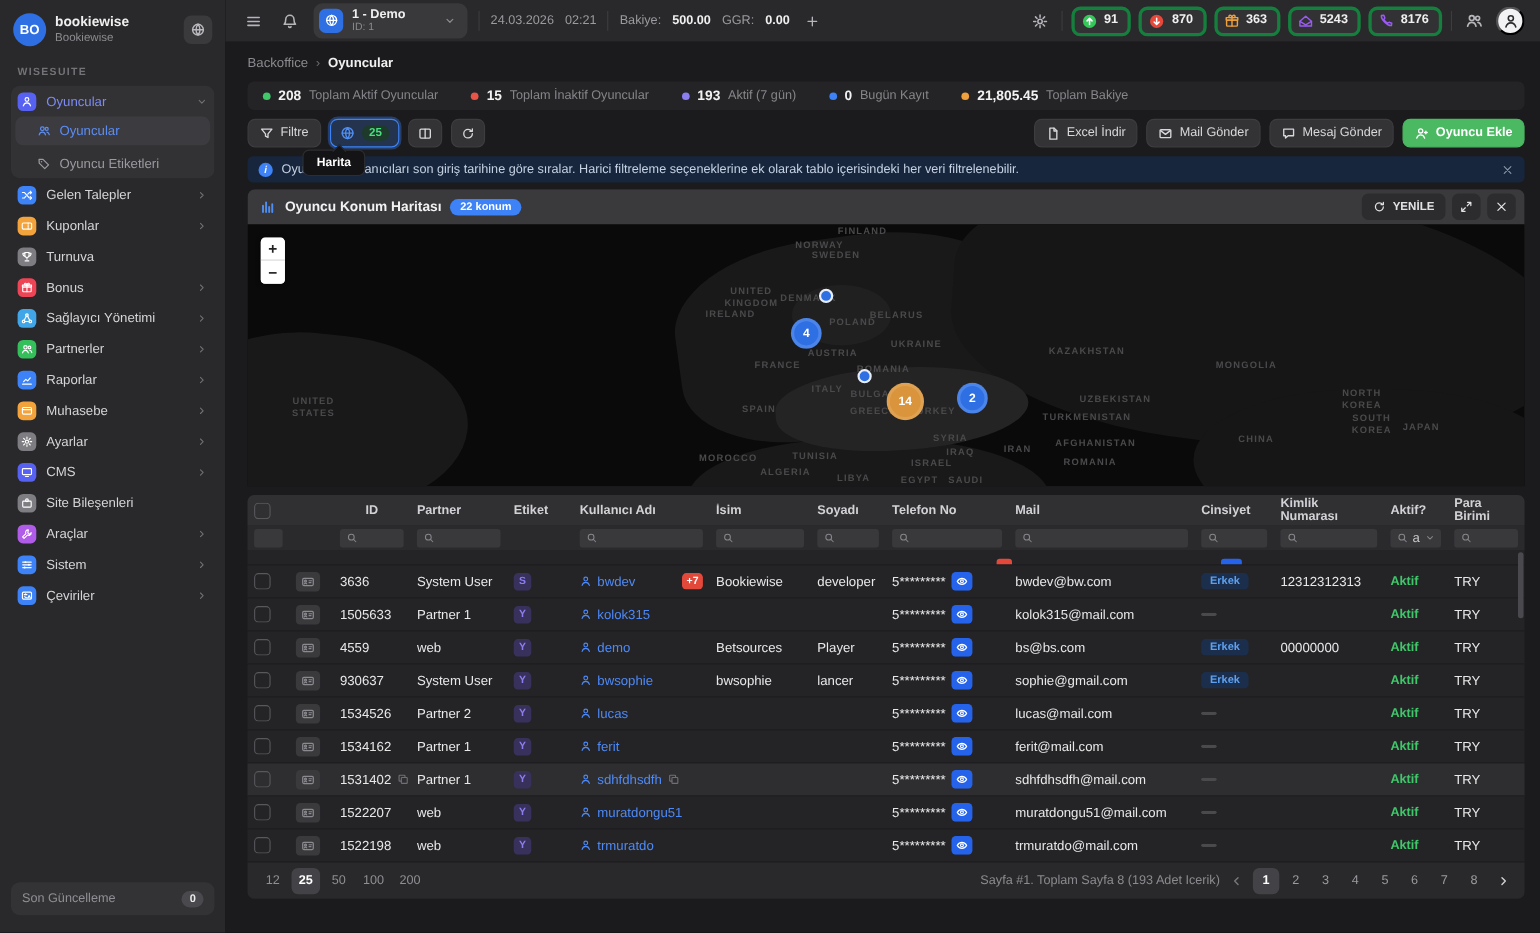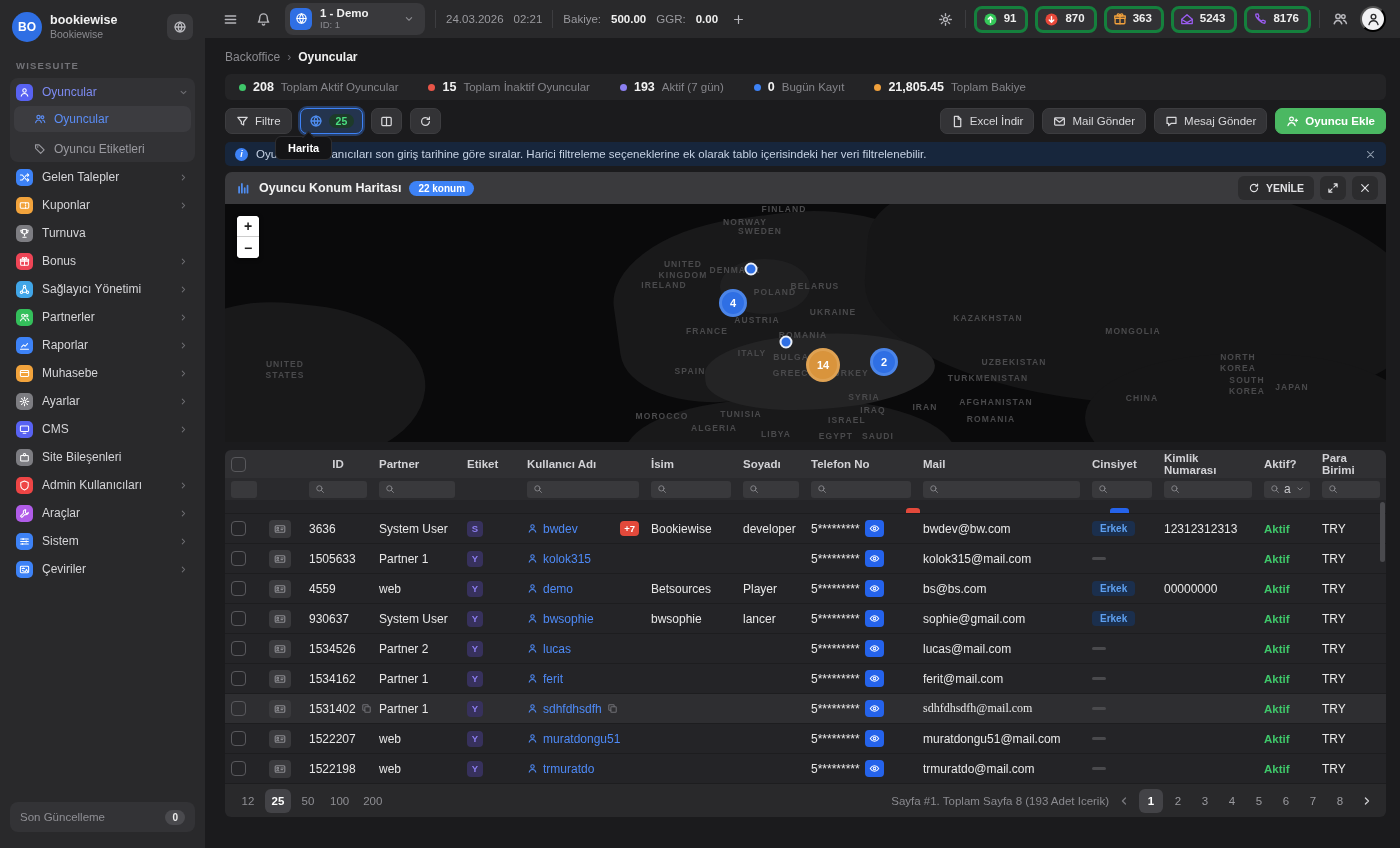--- a/index.html
+++ b/index.html
@@ -331,33 +331,20 @@
           </span>
         </div>
         <div class="sb-item">
           <span class="sb-tile" style="background:#7d7d82">
             <svg width="11" height="11" viewBox="0 0 16 16" fill="none" stroke="currentColor" stroke-width="1.5" stroke-linecap="round" stroke-linejoin="round" style="display:block">
               <rect x="2.4" y="5.2" width="11.2" height="8" rx="1.2"></rect>
               <circle cx="8" cy="4" r="1.8"></circle>
             </svg>
           </span>
           <span class="lbl">Site Bileşenleri</span>
-        </div>
-        <div class="sb-item">
-          <span class="sb-tile" style="background:#ee4545">
-            <svg width="11" height="11" viewBox="0 0 16 16" fill="none" stroke="currentColor" stroke-width="1.5" stroke-linecap="round" stroke-linejoin="round" style="display:block">
-              <path d="M8 1.6l5.4 1.9V8c0 3.4-2.9 5.6-5.4 6.4C5.5 13.6 2.6 11.4 2.6 8V3.5z"></path>
-            </svg>
-          </span>
-          <span class="lbl">Admin Kullanıcıları</span>
-          <span class="arr">
-            <svg width="11" height="11" viewBox="0 0 16 16" fill="none" stroke="currentColor" stroke-width="1.5" stroke-linecap="round" stroke-linejoin="round" style="display:block">
-              <path d="M6.2 4.5L9.7 8l-3.5 3.5"></path>
-            </svg>
-          </span>
         </div>
         <div class="sb-item">
           <span class="sb-tile" style="background:#b05ce8">
             <svg width="11" height="11" viewBox="0 0 16 16" fill="none" stroke="currentColor" stroke-width="1.5" stroke-linecap="round" stroke-linejoin="round" style="display:block">
               <path d="M9.8 2.4a3.4 3.4 0 00-3.2 5L2.2 11.8l2 2 4.4-4.4a3.4 3.4 0 005-3.2L11.2 8.4 9.2 6.4z"></path>
             </svg>
           </span>
           <span class="lbl">Araçlar</span>
           <span class="arr">
             <svg width="11" height="11" viewBox="0 0 16 16" fill="none" stroke="currentColor" stroke-width="1.5" stroke-linecap="round" stroke-linejoin="round" style="display:block">
@@ -1300,21 +1287,21 @@
               <div class="cell" style="width:68px;flex-shrink:0;"></div>
               <div class="cell" style="width:112px;flex-shrink:0;">
                 <span>5*********</span>
                 <button class="eyebtn">
                   <svg width="11" height="11" viewBox="0 0 16 16" fill="none" stroke="#fff" stroke-width="1.5" stroke-linecap="round" stroke-linejoin="round" style="display:block">
                     <path d="M1.8 8S4.2 4 8 4s6.2 4 6.2 4S11.8 12 8 12 1.8 8 1.8 8z"></path>
                     <circle cx="8" cy="8" r="1.9"></circle>
                   </svg>
                 </button>
               </div>
-              <div class="cell" style="width:152px;flex:1;flex-shrink:0;font-family:Liberation Serif, serif;">
+              <div class="cell" style="width:152px;flex:1;flex-shrink:0;">
                 <span>sdhfdhsdfh@mail.com</span>
               </div>
               <div class="cell" style="width:72px;flex-shrink:0;">
                 <span class="gendash"></span>
               </div>
               <div class="cell" style="width:100px;flex-shrink:0;"></div>
               <div class="cell" style="width:58px;flex-shrink:0;">
                 <span class="activetxt">Aktif</span>
               </div>
               <div class="cell" style="width:70px;flex-shrink:0;">

